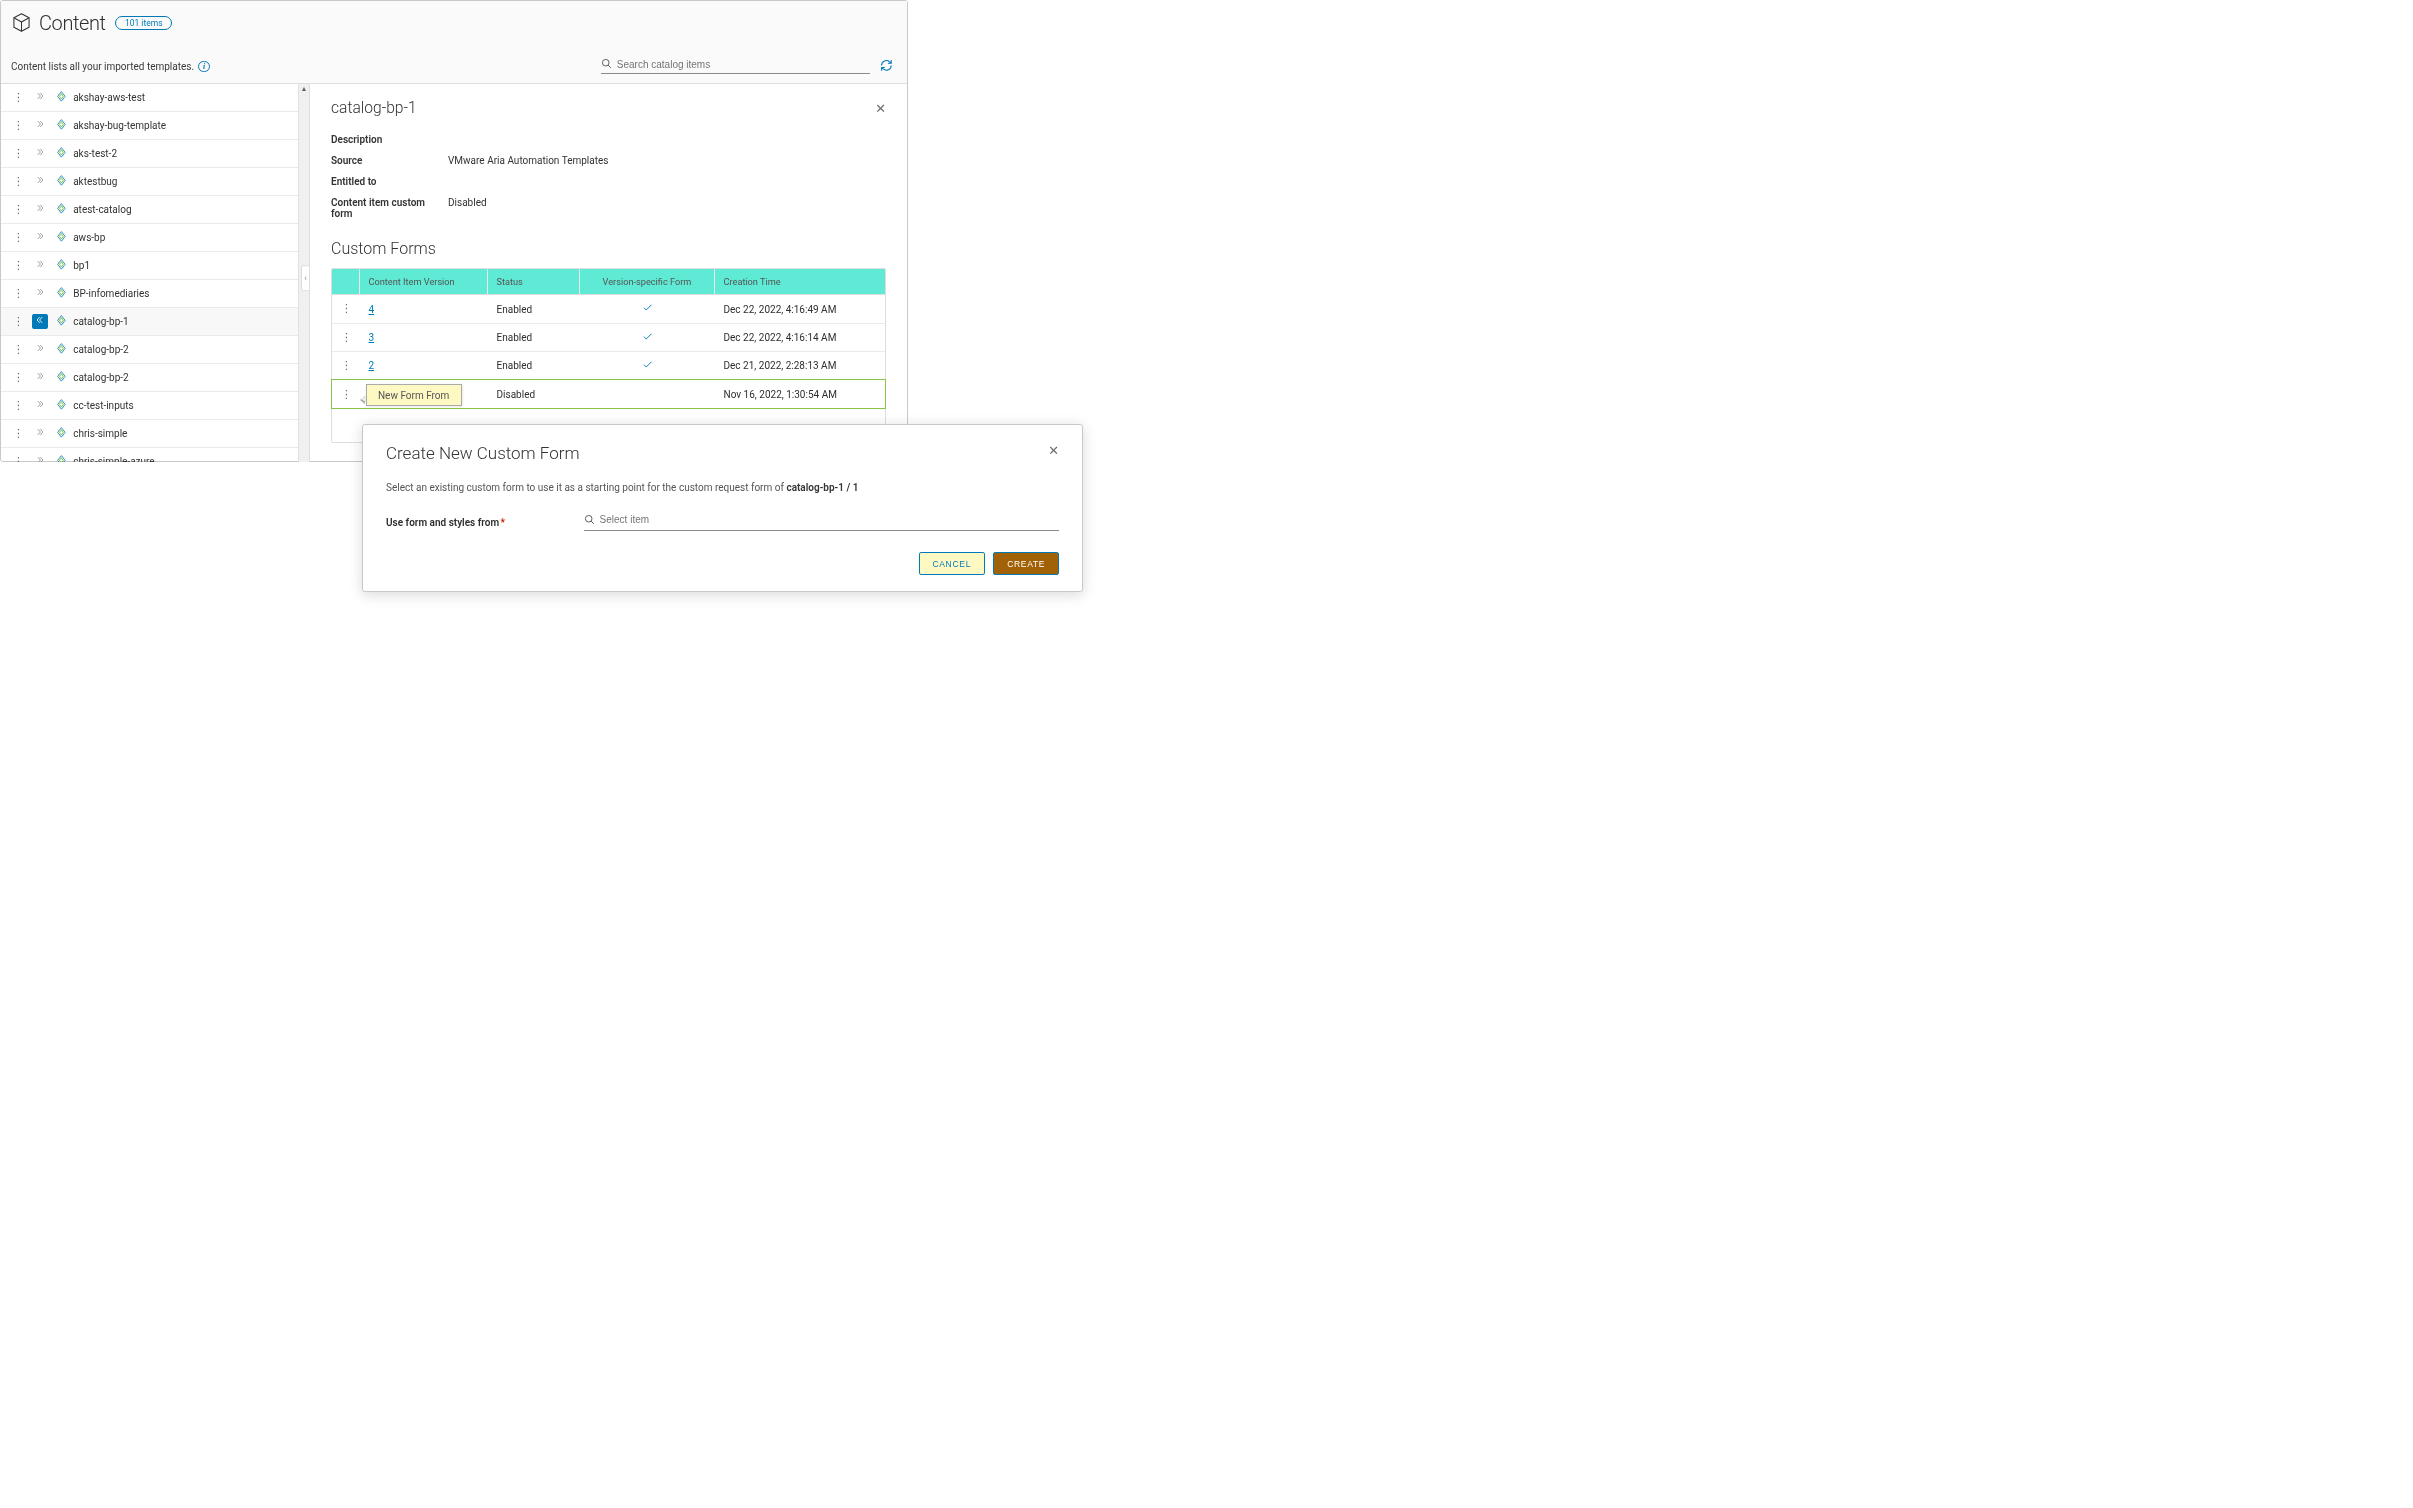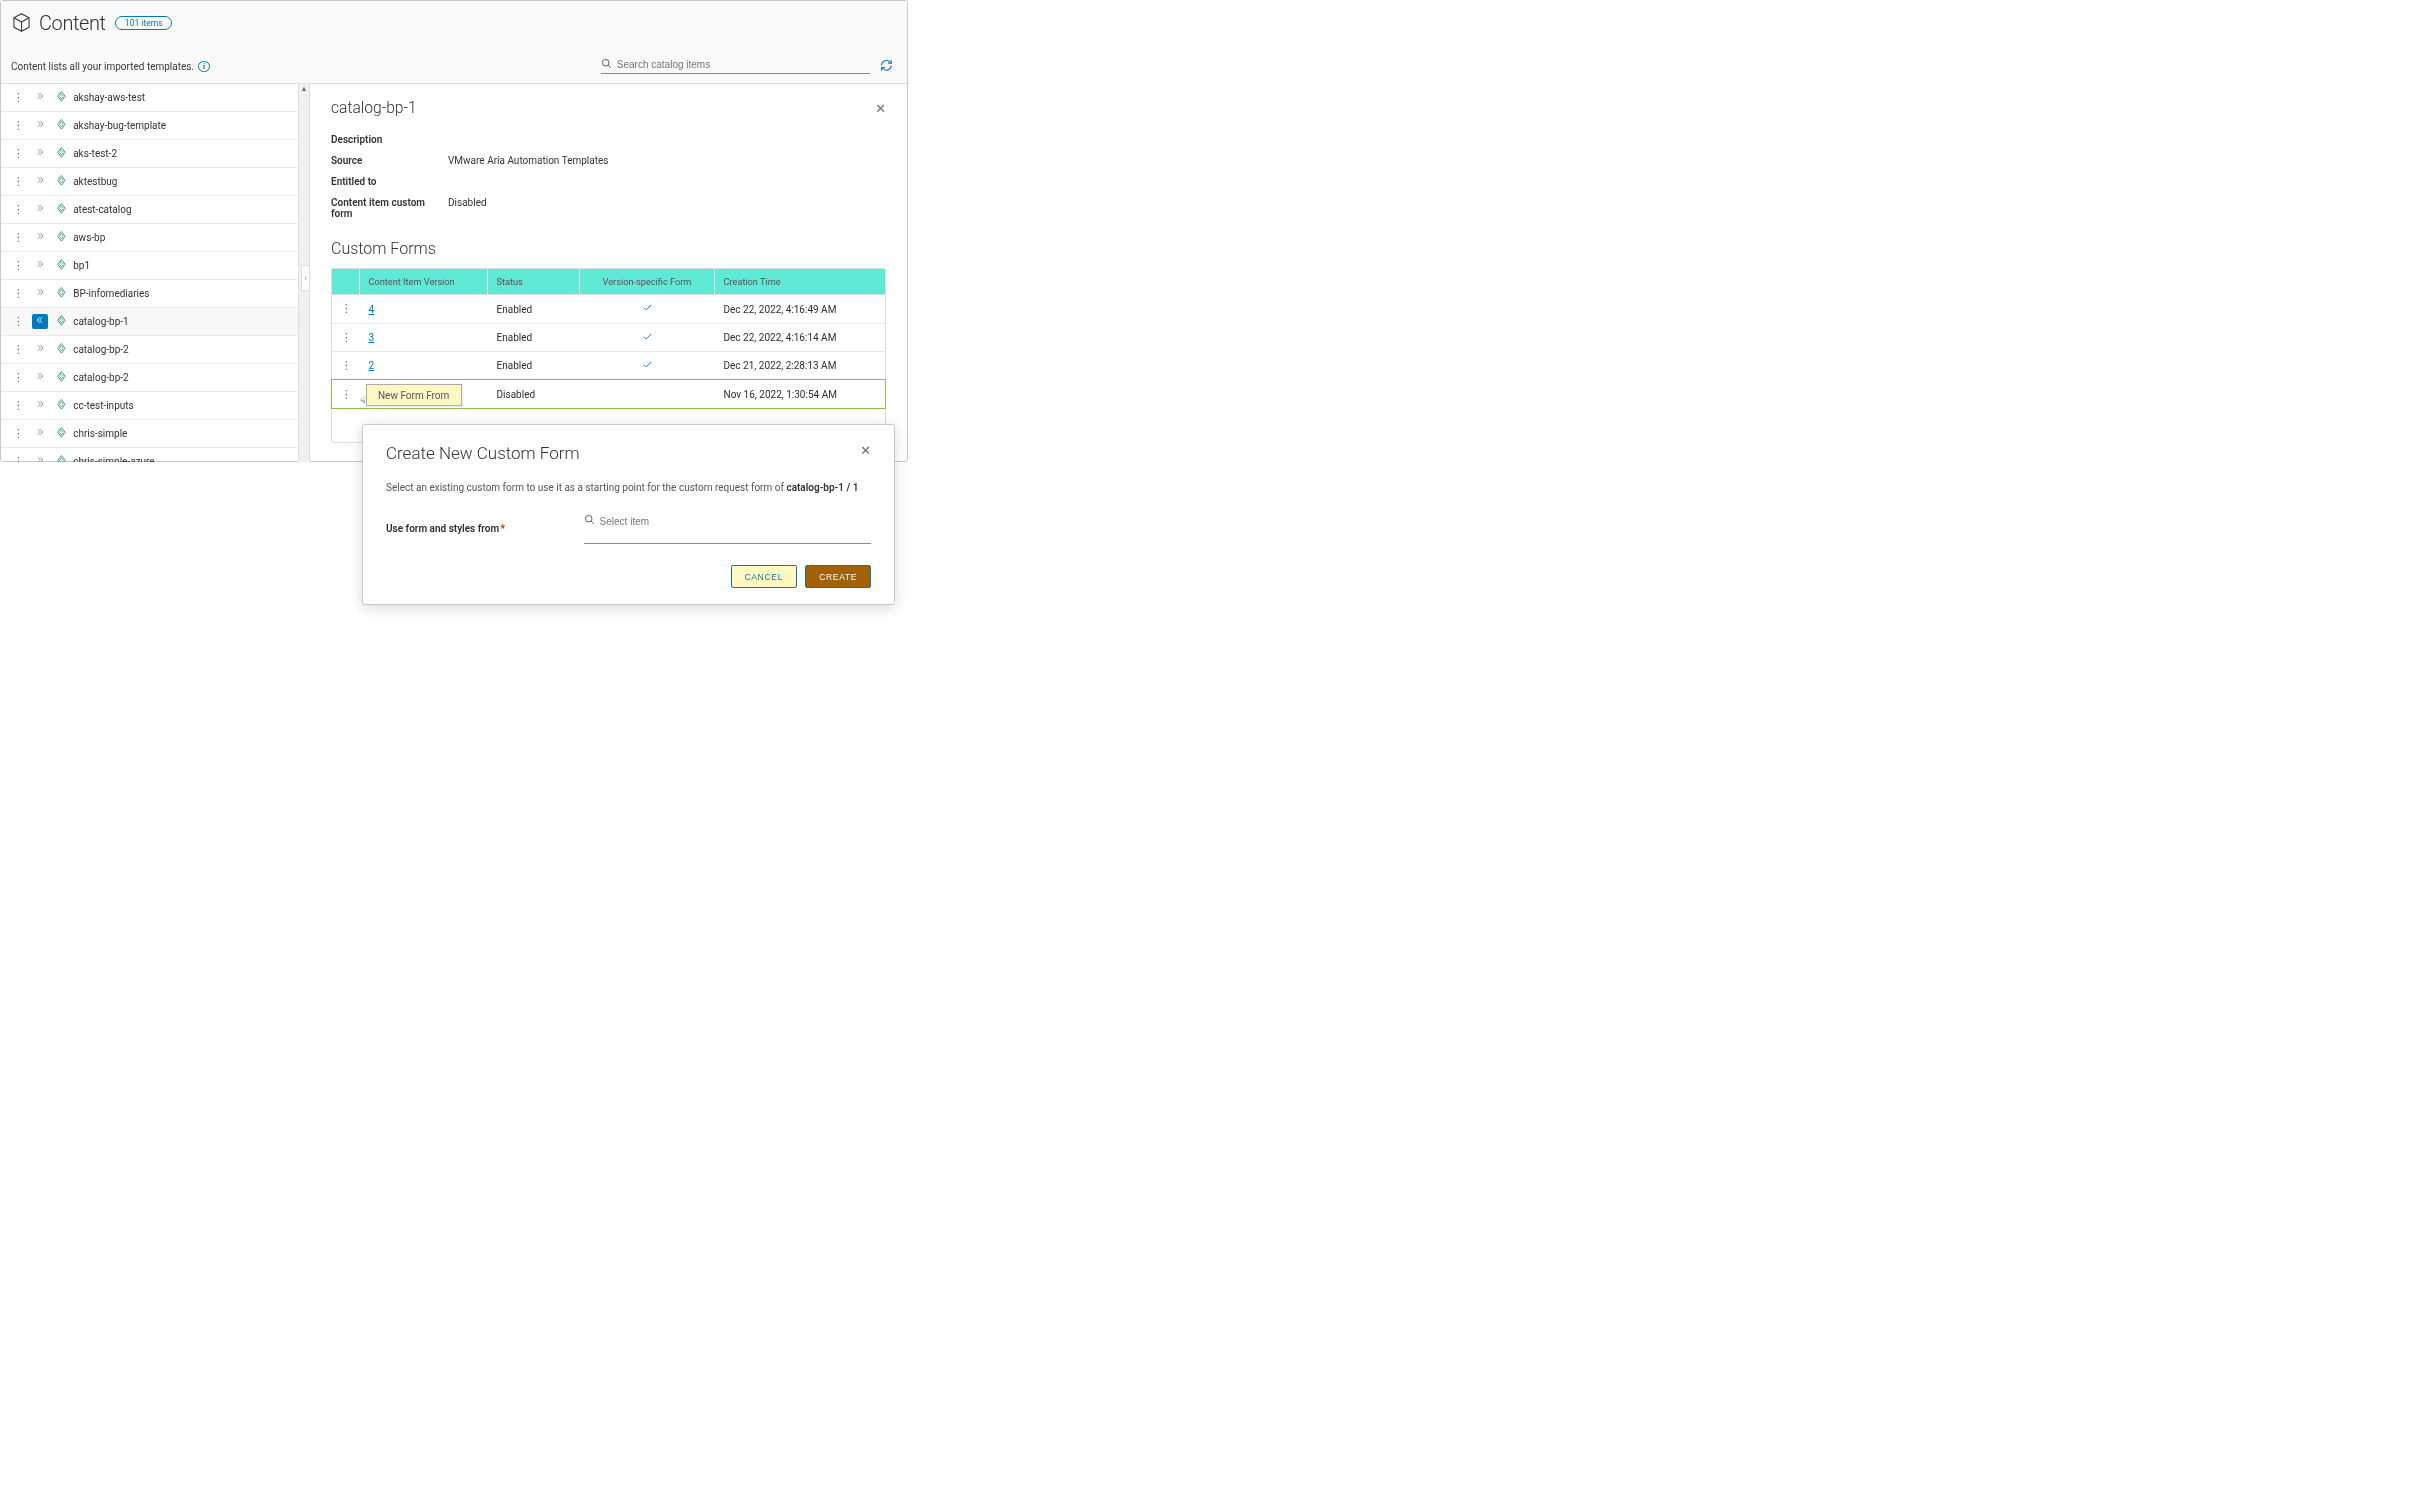--- a/index.html
+++ b/index.html
@@ -72,29 +72,29 @@
     .td.col-version a { color: #0079b8; text-decoration: underline; }
     .check svg { width: 11.3px; height: 11.3px; }
     .tooltip-wrap { position: relative; }
     .tooltip-box { position: absolute; left: 5.7px; top: -2.8px; background: #fef9c3; border: 0.7px solid #aaa; padding: 4.3px 11.3px; font-size: 10px; color: #555; white-space: nowrap; box-shadow: 1.4px 1.4px 2.8px rgba(0,0,0,0.15); }
     .tooltip-pointer { position: absolute; left: 0px; top: 8.5px; width: 0; height: 0; border-top: 4.3px solid transparent; border-bottom: 4.3px solid transparent; border-right: 5.7px solid #aaa; }
     .tooltip-pointer::after { content: ''; position: absolute; left: 0.7px; top: -3.5px; border-top: 3.5px solid transparent; border-bottom: 3.5px solid transparent; border-right: 5px solid #efefef; }
     .highlight-row { outline: 1.4px solid #8bc34a; outline-offset: -0.7px; }
     .table-footer { height: 34px; border-top: 0.7px solid #eaeaea; }
 
     
-    .modal { position: absolute; left: 362px; top: 424px; width: 533px; background: #fff; border: 0.7px solid #c8c8c8; border-radius: 2.8px; box-shadow: 0 2.8px 14px rgba(0,0,0,0.15); padding: 18.4px 23px 15.6px; z-index: 100; }
+    .modal { position: absolute; left: 362px; top: 424px; width: 721px; background: #fff; border: 0.7px solid #c8c8c8; border-radius: 2.8px; box-shadow: 0 2.8px 14px rgba(0,0,0,0.15); padding: 18.4px 23px 15.6px; z-index: 100; }
     .modal-header { display: flex; justify-content: space-between; align-items: flex-start; margin-bottom: 17px; }
     .modal-title { font-size: 17px; font-weight: 300; color: #333; }
     .modal-desc { font-size: 10px; color: #555; margin-bottom: 18.4px; line-height: 1.5; }
     .modal-desc b { font-weight: 600; color: #333; }
     .form-row { display: flex; align-items: center; gap: 14px; margin-bottom: 21px; }
     .form-label { font-size: 10px; font-weight: 600; width: 184px; }
     .required { color: #c92100; margin-left: 1.4px; }
-    .select-box { flex: 1; display: flex; align-items: flex-end; border-bottom: 0.7px solid #8a8a8a; padding-bottom: 16px; gap: 4.3px; }
+    .select-box { flex: 1; display: flex; align-items: flex-start; border-bottom: 0.7px solid #8a8a8a; padding-bottom: 3px; gap: 4.3px; }
     .select-box input { border: none; outline: none; width: 100%; font-size: 10px; background: transparent; }
     .modal-actions { display: flex; justify-content: flex-end; gap: 8.5px; }
     .btn { padding: 5.7px 12.8px; font-size: 8.5px; letter-spacing: 0.7px; border-radius: 2.1px; cursor: pointer; font-weight: 500; }
     .btn-outline { background: #fef9c3; border: 0.7px solid #0079b8; color: #0079b8; }
     .btn-primary { background: #a16207; border: 0.7px solid #0079b8; color: #fff; }
   </style>
 </head>
 <body>
 
 <div class="app-frame">

